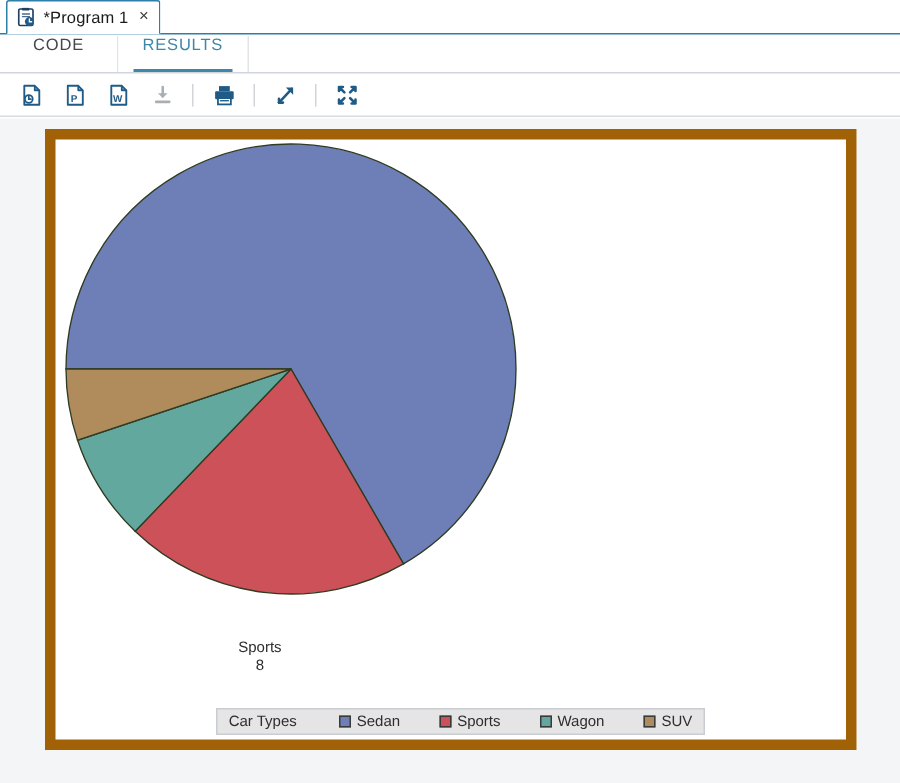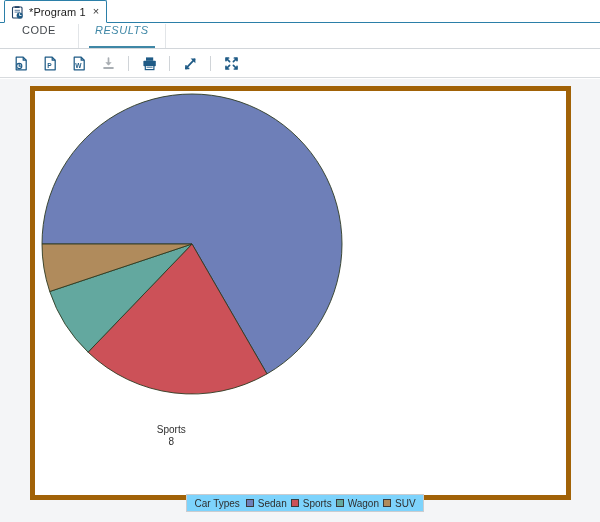--- a/index.html
+++ b/index.html
@@ -70,21 +70,20 @@
     font-size: 11px;
     letter-spacing: .55px;
     color: #43484d;
     border-right: 1px solid #e2e5e8;
     cursor: default;
     background: #ffffff;
   }
   .sec-tab.first { border-left: none; padding-left: 22px; padding-right: 22px; }
   .sec-tab.active {
     color: #3f87a6;
-    font-style: italic;
   }
   .sec-tab.active::after {
     content: "";
     position: absolute;
     left: 10px; right: 10px; bottom: 0;
     height: 2px;
     background: #3f87a6;
   }
 
   
@@ -114,21 +113,21 @@
     left: 0; top: 79px;
     width: 600px; height: 443px;
     background: #f4f5f7;
     padding: 7px;
   }
   .results-box {
     position: absolute;
     left: 30px; top: 86px;
     width: 541px; height: 414px;
     background: #ffffff;
-    border: 5px solid #a16207;
+    border: 7px solid #a16207;
   }
 
   
   .chart-wrap {
     position: absolute;
     left: 0; top: 0;
     width: 541px; height: 414px;
   }
   .chart-svg { display: block; }
 
@@ -142,26 +141,25 @@
   .legend {
     position: absolute;
     left: 20px; top: 379px;
     width: 500px;
     display: flex;
     justify-content: center;
   }
   .legend-inner {
     display: flex;
     align-items: center;
-    gap: 4px;
+    gap: 26px;
     border: 1px solid #c9ccd0;
-    background: #7dd3fc;
+    background: #e5e5e5;
     padding: 2px 7px;
     height: 18px;
-    margin-top: 24px;
   }
   .legend-title {
     font-size: 10px;
     color: #2e2e2e;
     margin-right: 2px;
   }
   .legend-item {
     display: flex; align-items: center; gap: 4px;
     font-size: 10px;
     color: #2e2e2e;

